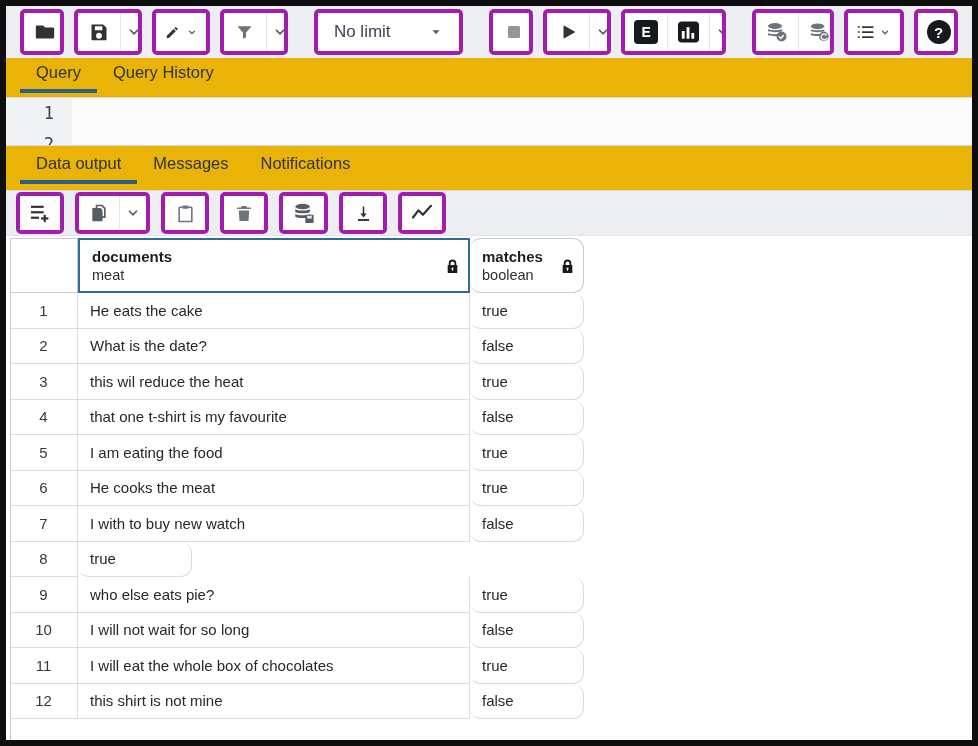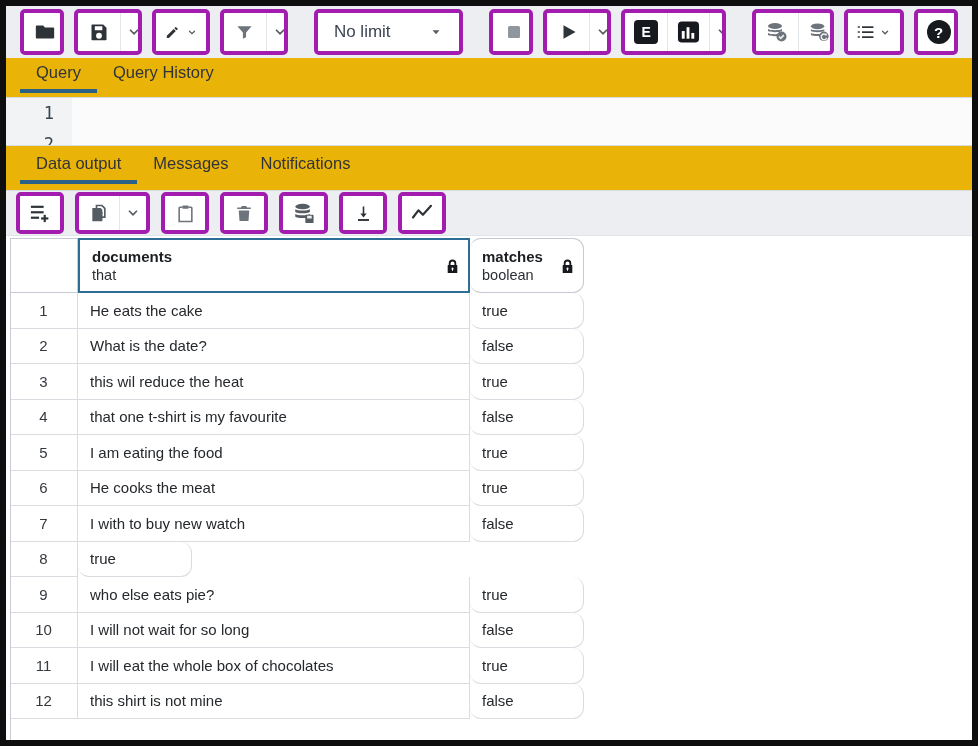--- a/index.html
+++ b/index.html
@@ -299,21 +299,21 @@
     </div>
   </div>
 
   <div class="grid-wrap">
     <div class="left-rail"></div>
     <div class="grid">
       <div class="grid-header">
         <div class="hcell first col-num"></div>
         <div class="hcell col-doc selected">
           <div class="hname">documents</div>
-          <div class="htype">that</div>
+          <div class="htype">meat</div>
           <svg class="lock" width="13" height="15" viewBox="0 0 24 28">
               <path fill="#17191c" d="M12 2a7 7 0 0 0-7 7v3H4a1 1 0 0 0-1 1v13a1 1 0 0 0 1 1h16a1 1 0 0 0 1-1V13a1 1 0 0 0-1-1h-1V9a7 7 0 0 0-7-7zm0 3.4A3.6 3.6 0 0 1 15.6 9v3H8.4V9A3.6 3.6 0 0 1 12 5.4zM12 17a2 2 0 0 1 1 3.7V23h-2v-2.3A2 2 0 0 1 12 17z"></path>
             </svg>
         </div>
         <div class="hcell col-match">
           <div class="hname">matches</div>
           <div class="htype">boolean</div>
           <svg class="lock" width="13" height="15" viewBox="0 0 24 28">
               <path fill="#17191c" d="M12 2a7 7 0 0 0-7 7v3H4a1 1 0 0 0-1 1v13a1 1 0 0 0 1 1h16a1 1 0 0 0 1-1V13a1 1 0 0 0-1-1h-1V9a7 7 0 0 0-7-7zm0 3.4A3.6 3.6 0 0 1 15.6 9v3H8.4V9A3.6 3.6 0 0 1 12 5.4zM12 17a2 2 0 0 1 1 3.7V23h-2v-2.3A2 2 0 0 1 12 17z"></path>
             </svg>

